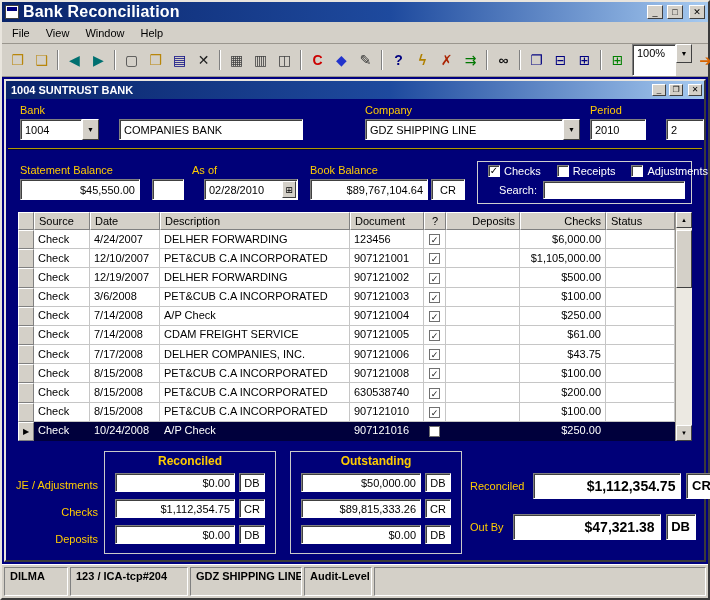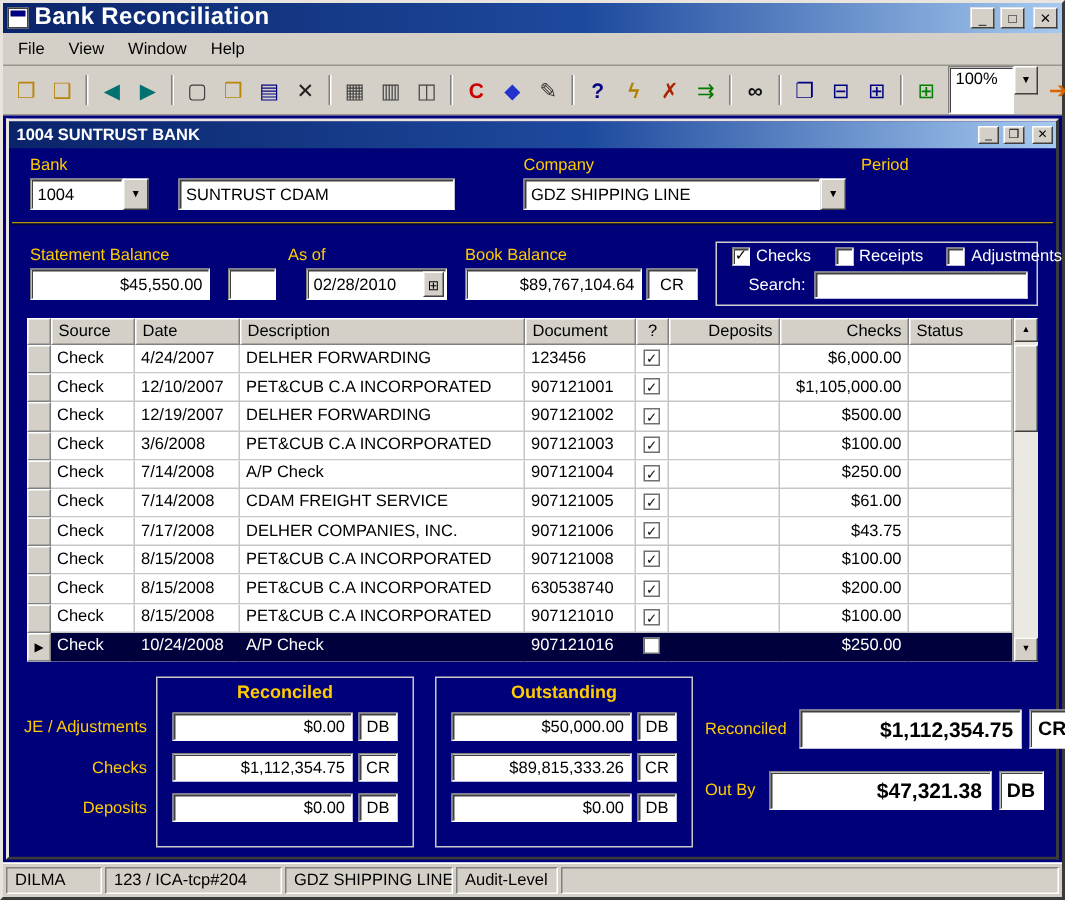--- a/index.html
+++ b/index.html
@@ -87,21 +87,21 @@
 .dcf{flex:0 0 26px;width:26px;height:19px;padding:2px 2px;text-align:center;}
 .outstanding{margin-left:14px;}
 .totals{flex:1;display:flex;flex-direction:column;padding-top:22px;gap:15px;margin-left:8px;min-width:0;}
 .tot-row{display:flex;align-items:center;gap:5px;}
 .tot-label{flex:1;text-align:right;color:#ffcc00;padding-right:4px;white-space:nowrap;}
 .big-field{flex:0 0 148px;width:148px;height:26px;font-size:14px;font-weight:bold;text-align:right;padding:5px 5px;}
 .dc-big{flex:0 0 30px;width:30px;height:26px;font-size:13px;font-weight:bold;text-align:center;padding:5px 2px;}
 
 
 .statusbar{flex:0 0 22px;background:#d4d0c8;display:flex;align-items:center;gap:2px;padding:2px;border-top:1px solid #fff;}
-.spanel{height:18px;border:1px solid;border-color:#808080 #fff #fff #808080;padding:2px 5px;overflow:hidden;white-space:nowrap;}
+.spanel{height:29px;border:1px solid;border-color:#808080 #fff #fff #808080;padding:2px 5px;overflow:hidden;white-space:nowrap;font-weight:bold;}
 .spanel.p0{width:64px;flex:0 0 64px;}
 .spanel.p1{width:118px;flex:0 0 118px;}
 .spanel.p2{width:112px;flex:0 0 112px;}
 .spanel.p3{width:68px;flex:0 0 68px;}
 .spanel.fill{flex:1;}
 </style>
 </head>
 <body>
 
 <div class="window">
@@ -176,32 +176,36 @@
       <div class="child-body">
 
         <div class="row1">
           <div class="fgroup" style="margin-left:14px;">
             <div class="flabel">Bank</div>
             <div class="frow">
               <div class="combo">
                 <div class="tfield" style="width:62px;">1004</div>
                 <div class="combo-btn">▼</div>
               </div>
-              <div class="tfield" style="width:184px;">SUNTRUST CDAM</div>
-            </div>
-          </div>
-          <div class="fgroup" style="margin-left:46px;">
+              <div class="tfield" style="width:184px;">COMPANIES BANK</div>
+            </div>
+          </div>
+          <div class="fgroup" style="margin-left:62px;">
             <div class="flabel">Company</div>
             <div class="combo">
               <div class="tfield" style="width:198px;">GDZ SHIPPING LINE</div>
               <div class="combo-btn">▼</div>
             </div>
           </div>
           <div class="fgroup" style="margin-left:10px;">
             <div class="flabel">Period</div>
+            <div class="frow">
+              <div class="tfield" style="width:56px;">2010</div>
+              <div class="tfield" style="width:38px;">2</div>
+            </div>
           </div>
         </div>
 
         <div class="sep-line">
             <div></div>
           </div>
 
         <div class="row2">
           <div class="fgroup" style="margin-left:14px;">
             <div class="flabel">Statement Balance</div>

